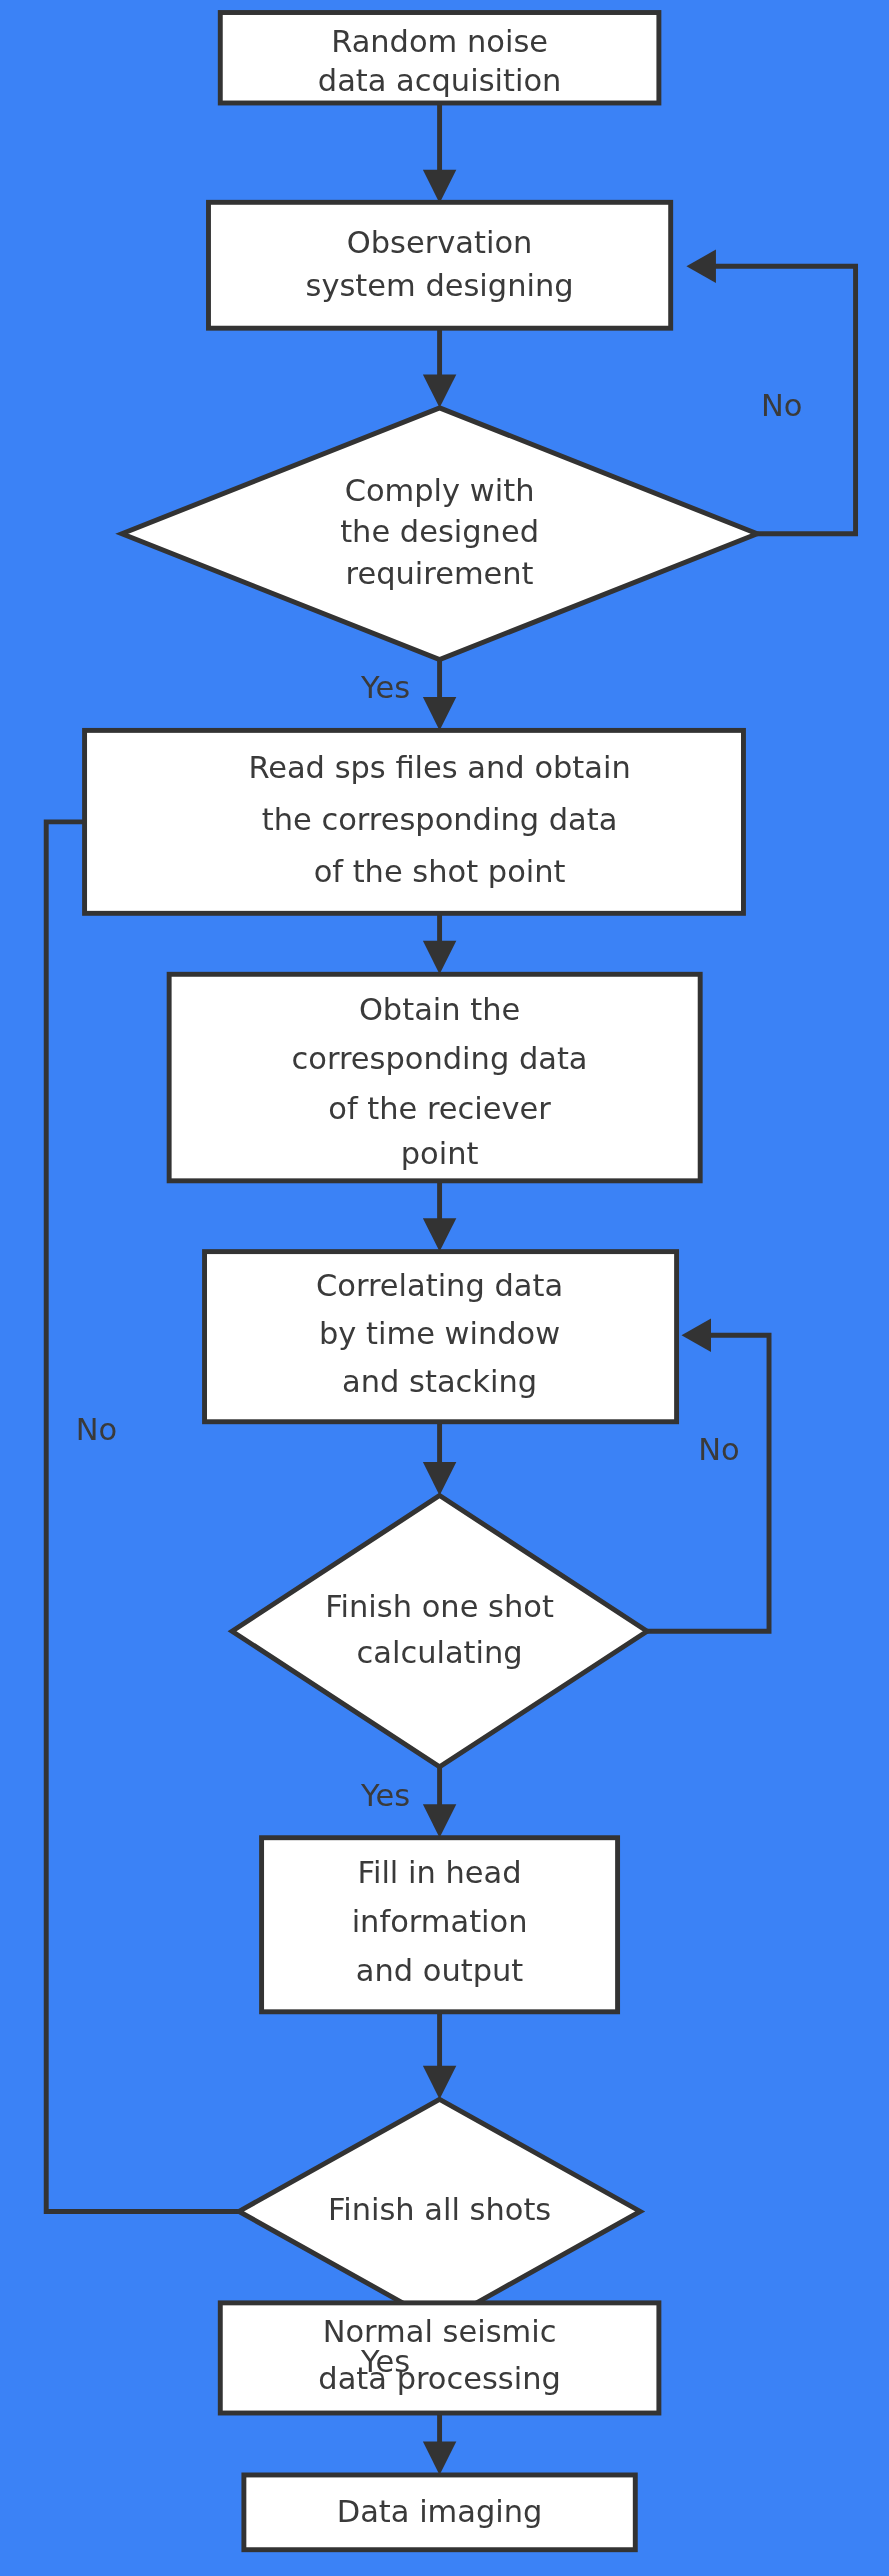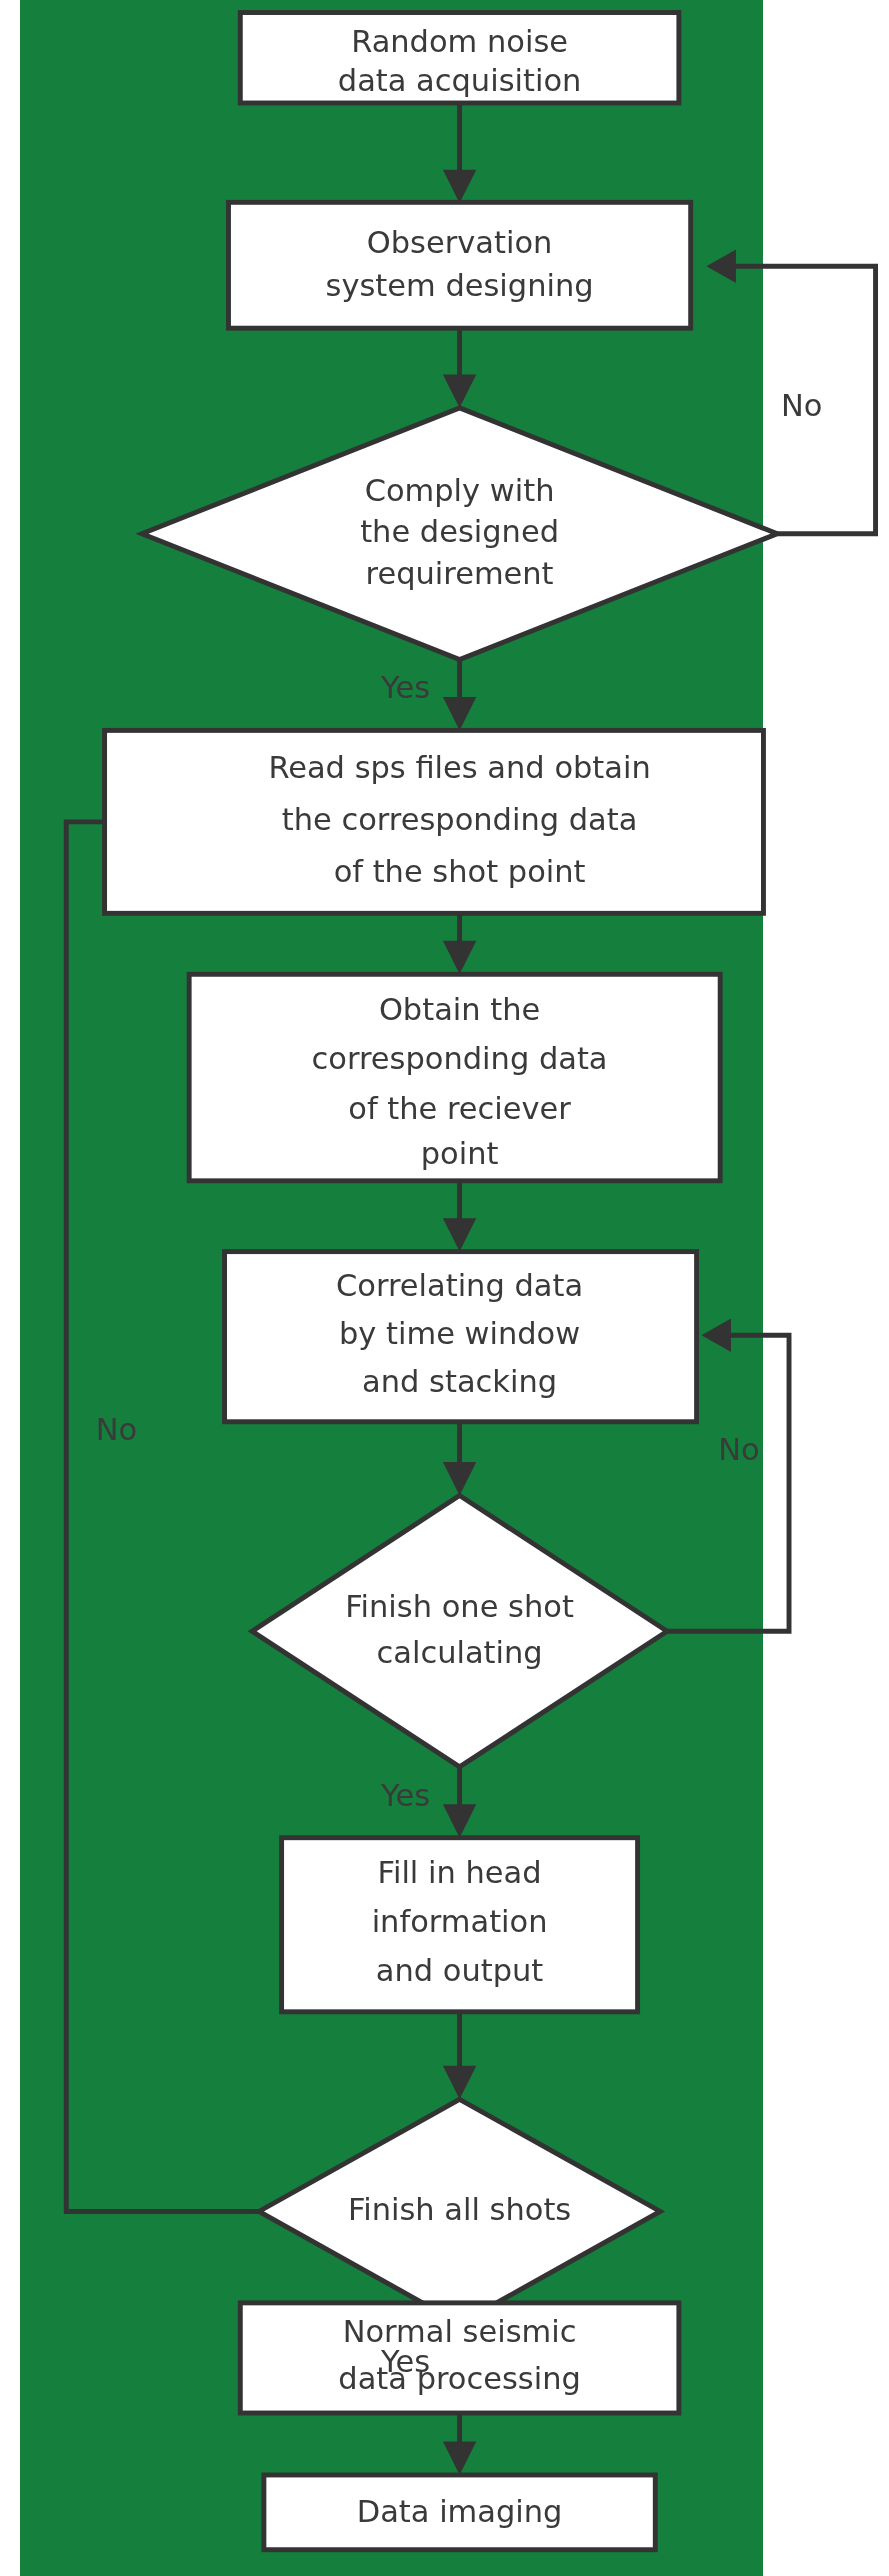--- a/index.html
+++ b/index.html
@@ -8,24 +8,23 @@
     background: #ffffff;
   }
   body {
     width: 889px;
     height: 2576px;
     font-family: "DejaVu Sans", "Liberation Sans", sans-serif;
     overflow: hidden;
   }
   #flowchart-root {
     position: relative;
-    width: 743px;
+    width: 889px;
     height: 2576px;
-    background: #15803d;
-    margin-left: 20px;
+    background: #3b82f6;
   }
   svg.chart {
     display: block;
     width: 889px;
     height: 2576px;
   }
   .node-shape {
     fill: #ffffff;
     stroke: #333333;
     stroke-width: 5;

